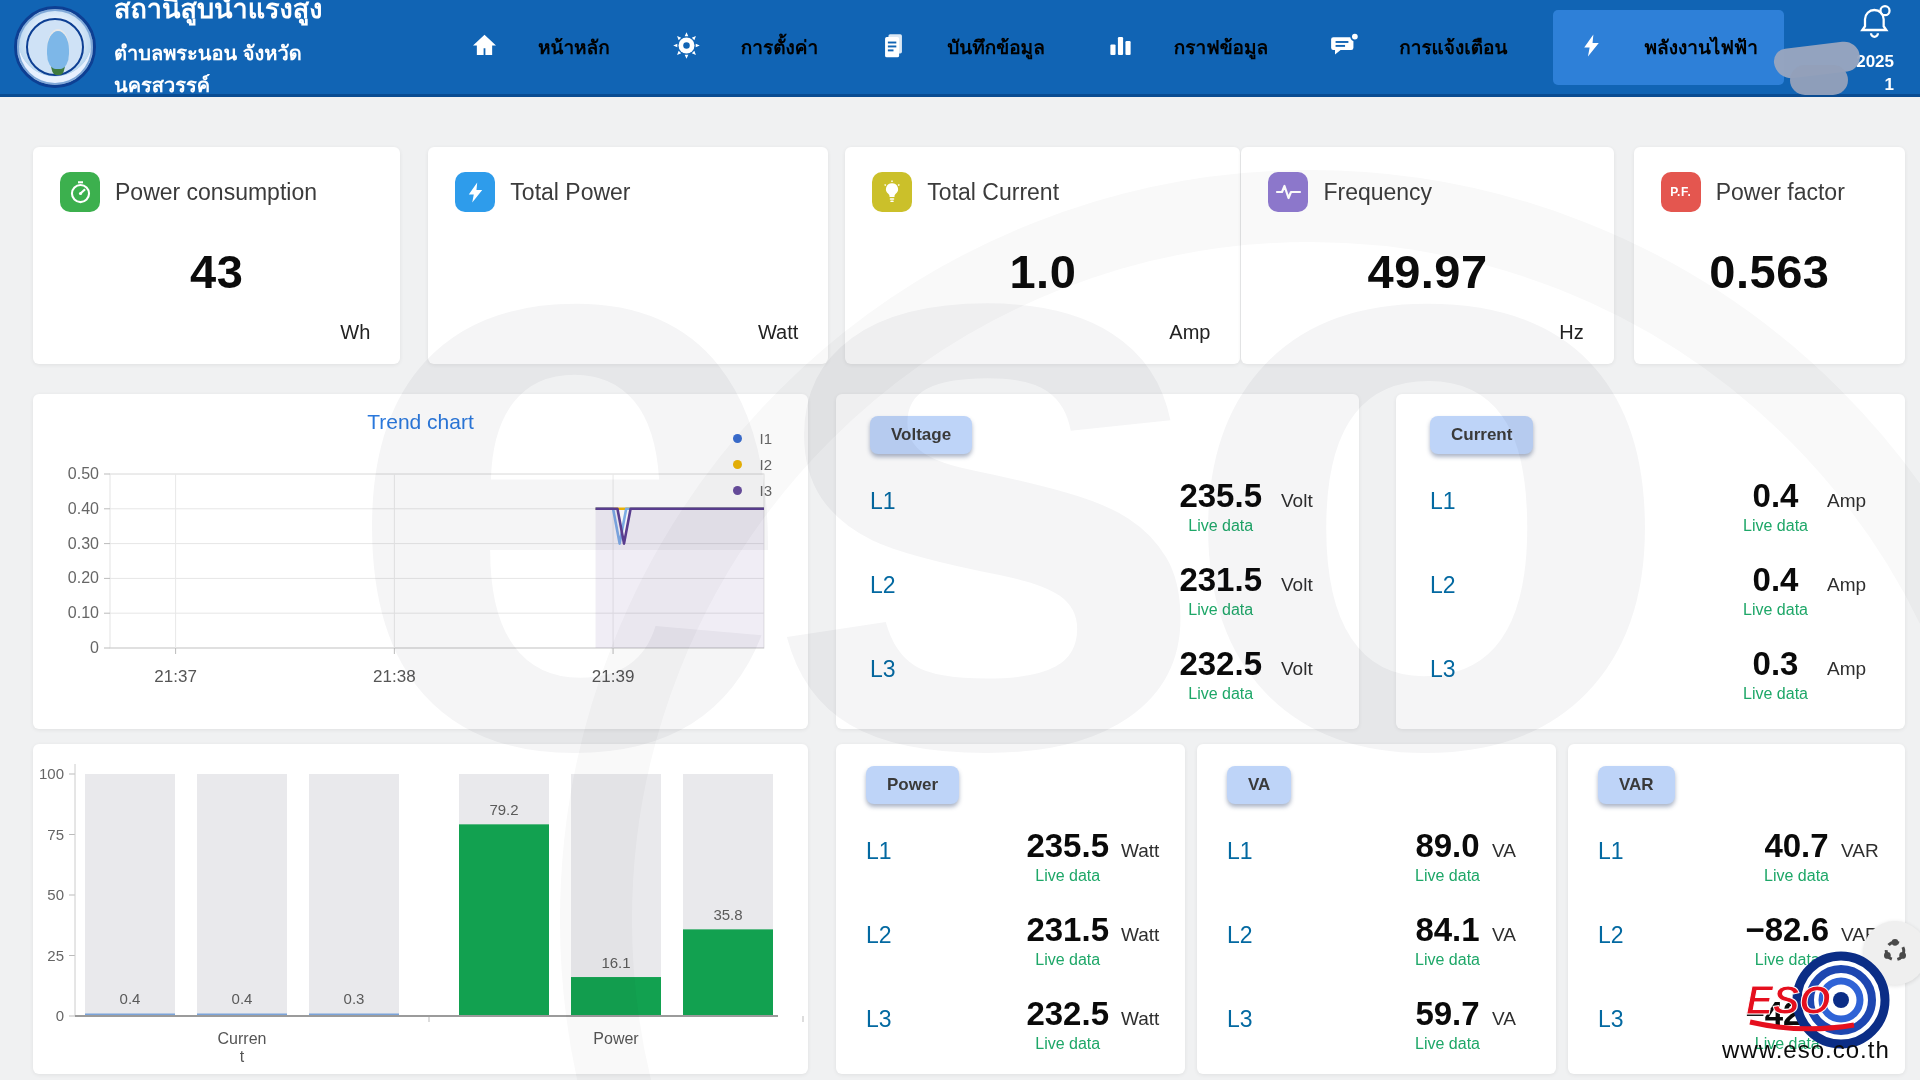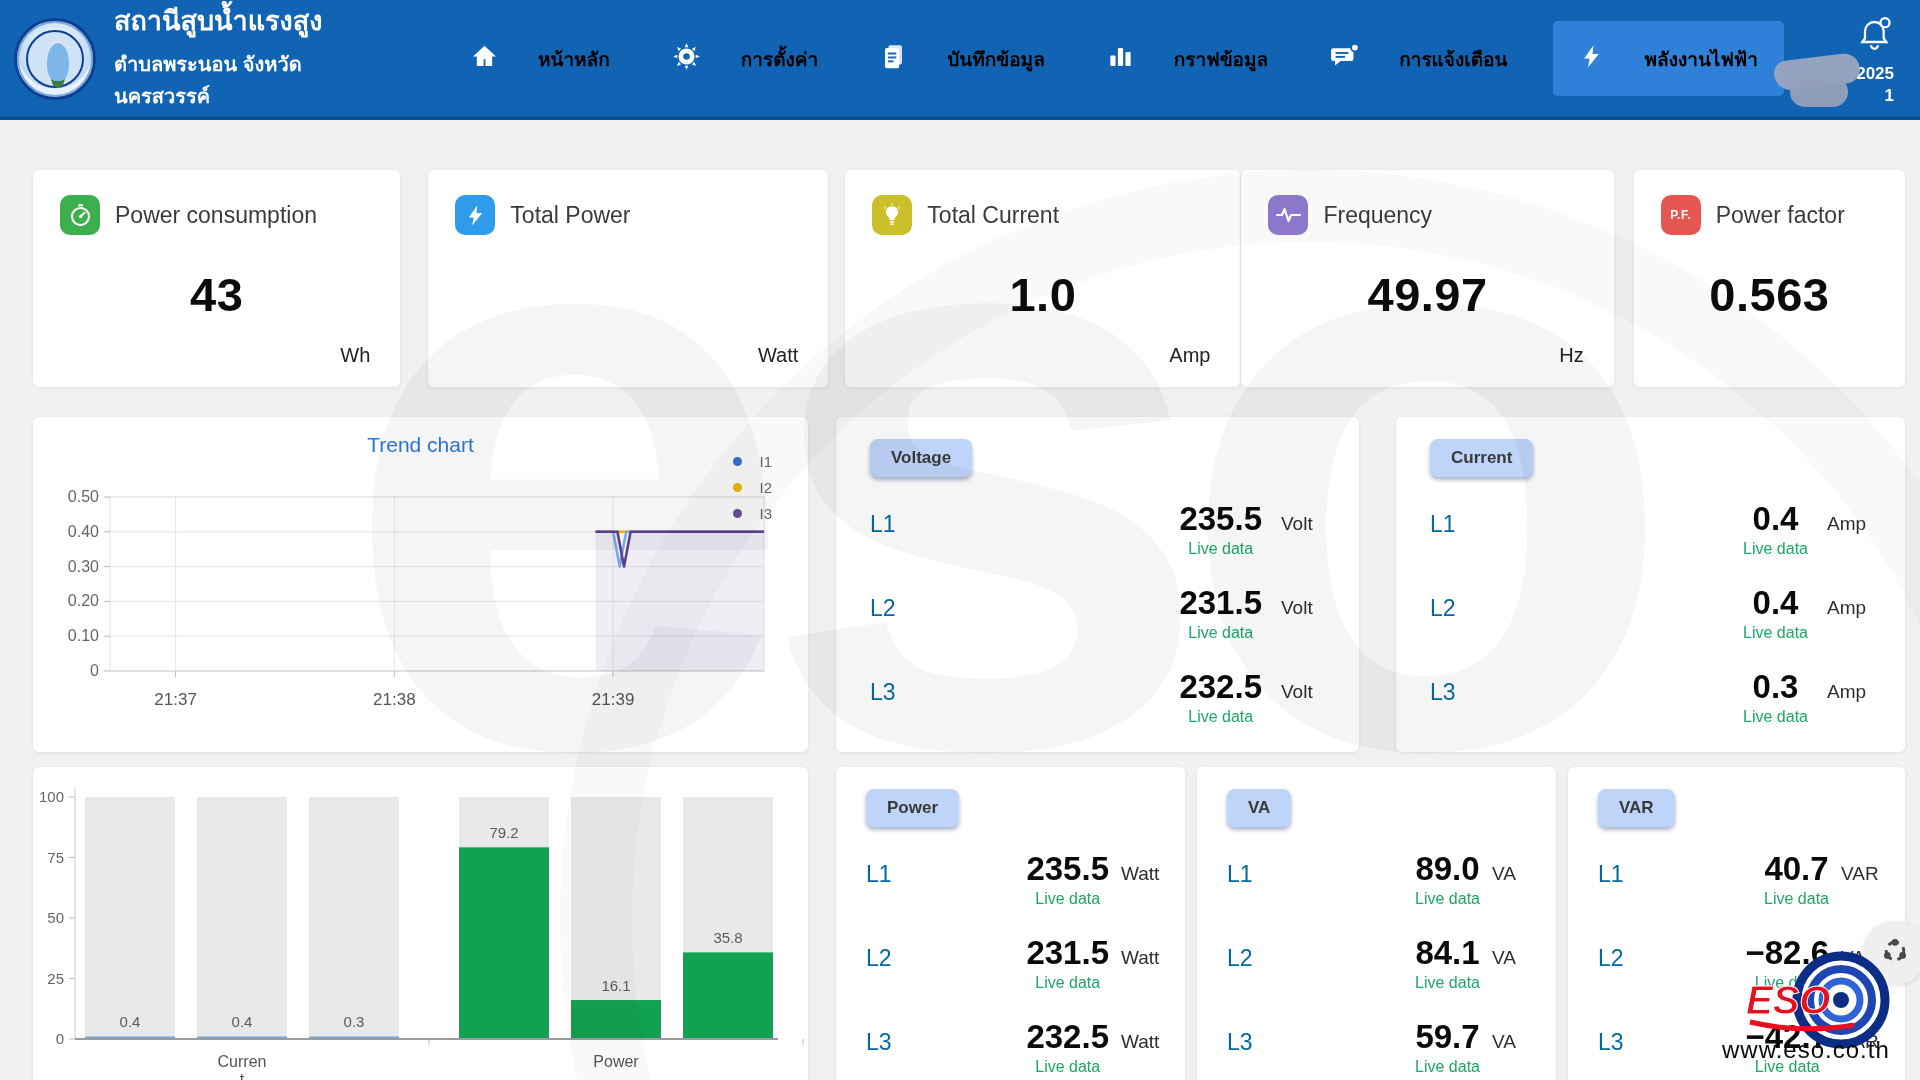--- a/index.html
+++ b/index.html
@@ -1,21 +1,21 @@
 <!DOCTYPE html>
 <html><head>
 <meta charset="utf-8">
 <style>
   * { box-sizing: border-box; margin: 0; padding: 0; }
   html,body { width:1920px; height:1080px; overflow:hidden;
     font-family:"Liberation Sans","DejaVu Sans",sans-serif; background:#f0f1f2; }
   #stage { position:relative; width:1920px; height:1080px; overflow:hidden; }
 
   
-  .navbar { position:relative; z-index:20; height:120px; background:#1164b4;
+  .navbar { position:relative; z-index:20; height:97px; background:#1164b4;
     border-bottom:3px solid #0a4c92; display:flex; align-items:center; padding:0 26px 0 14px; }
   .emblem { width:82px; height:82px; border-radius:50%; background:radial-gradient(circle at 50% 40%, #eaf3ff 0 30%, #bcd8f0 62%, #e8f1ff 63%);
     border:3px solid #0d3f93; position:relative; flex:0 0 auto; box-shadow:0 0 0 2px #7fa8d8 inset; }
   .emblem::before { content:""; position:absolute; inset:9px; border:2px solid #0d3f93; border-radius:50%; background:#cfe2f6; }
   .emblem::after { content:""; position:absolute; left:30px; top:22px; width:22px; height:38px;
     background:#7db7e8; border-radius:50% 50% 40% 40%; box-shadow:0 10px 0 -4px #3f7a3f, 0 -2px 0 0 #e8e8e8; }
   .htitles { margin-left:18px; color:#fff; }
   .htitle { font-size:27px; font-weight:bold; line-height:1.25; }
   .hsub { font-size:20px; font-weight:bold; margin-top:10px; }
   .navmenu { display:flex; align-items:center; margin-left:66px; height:100%; }

